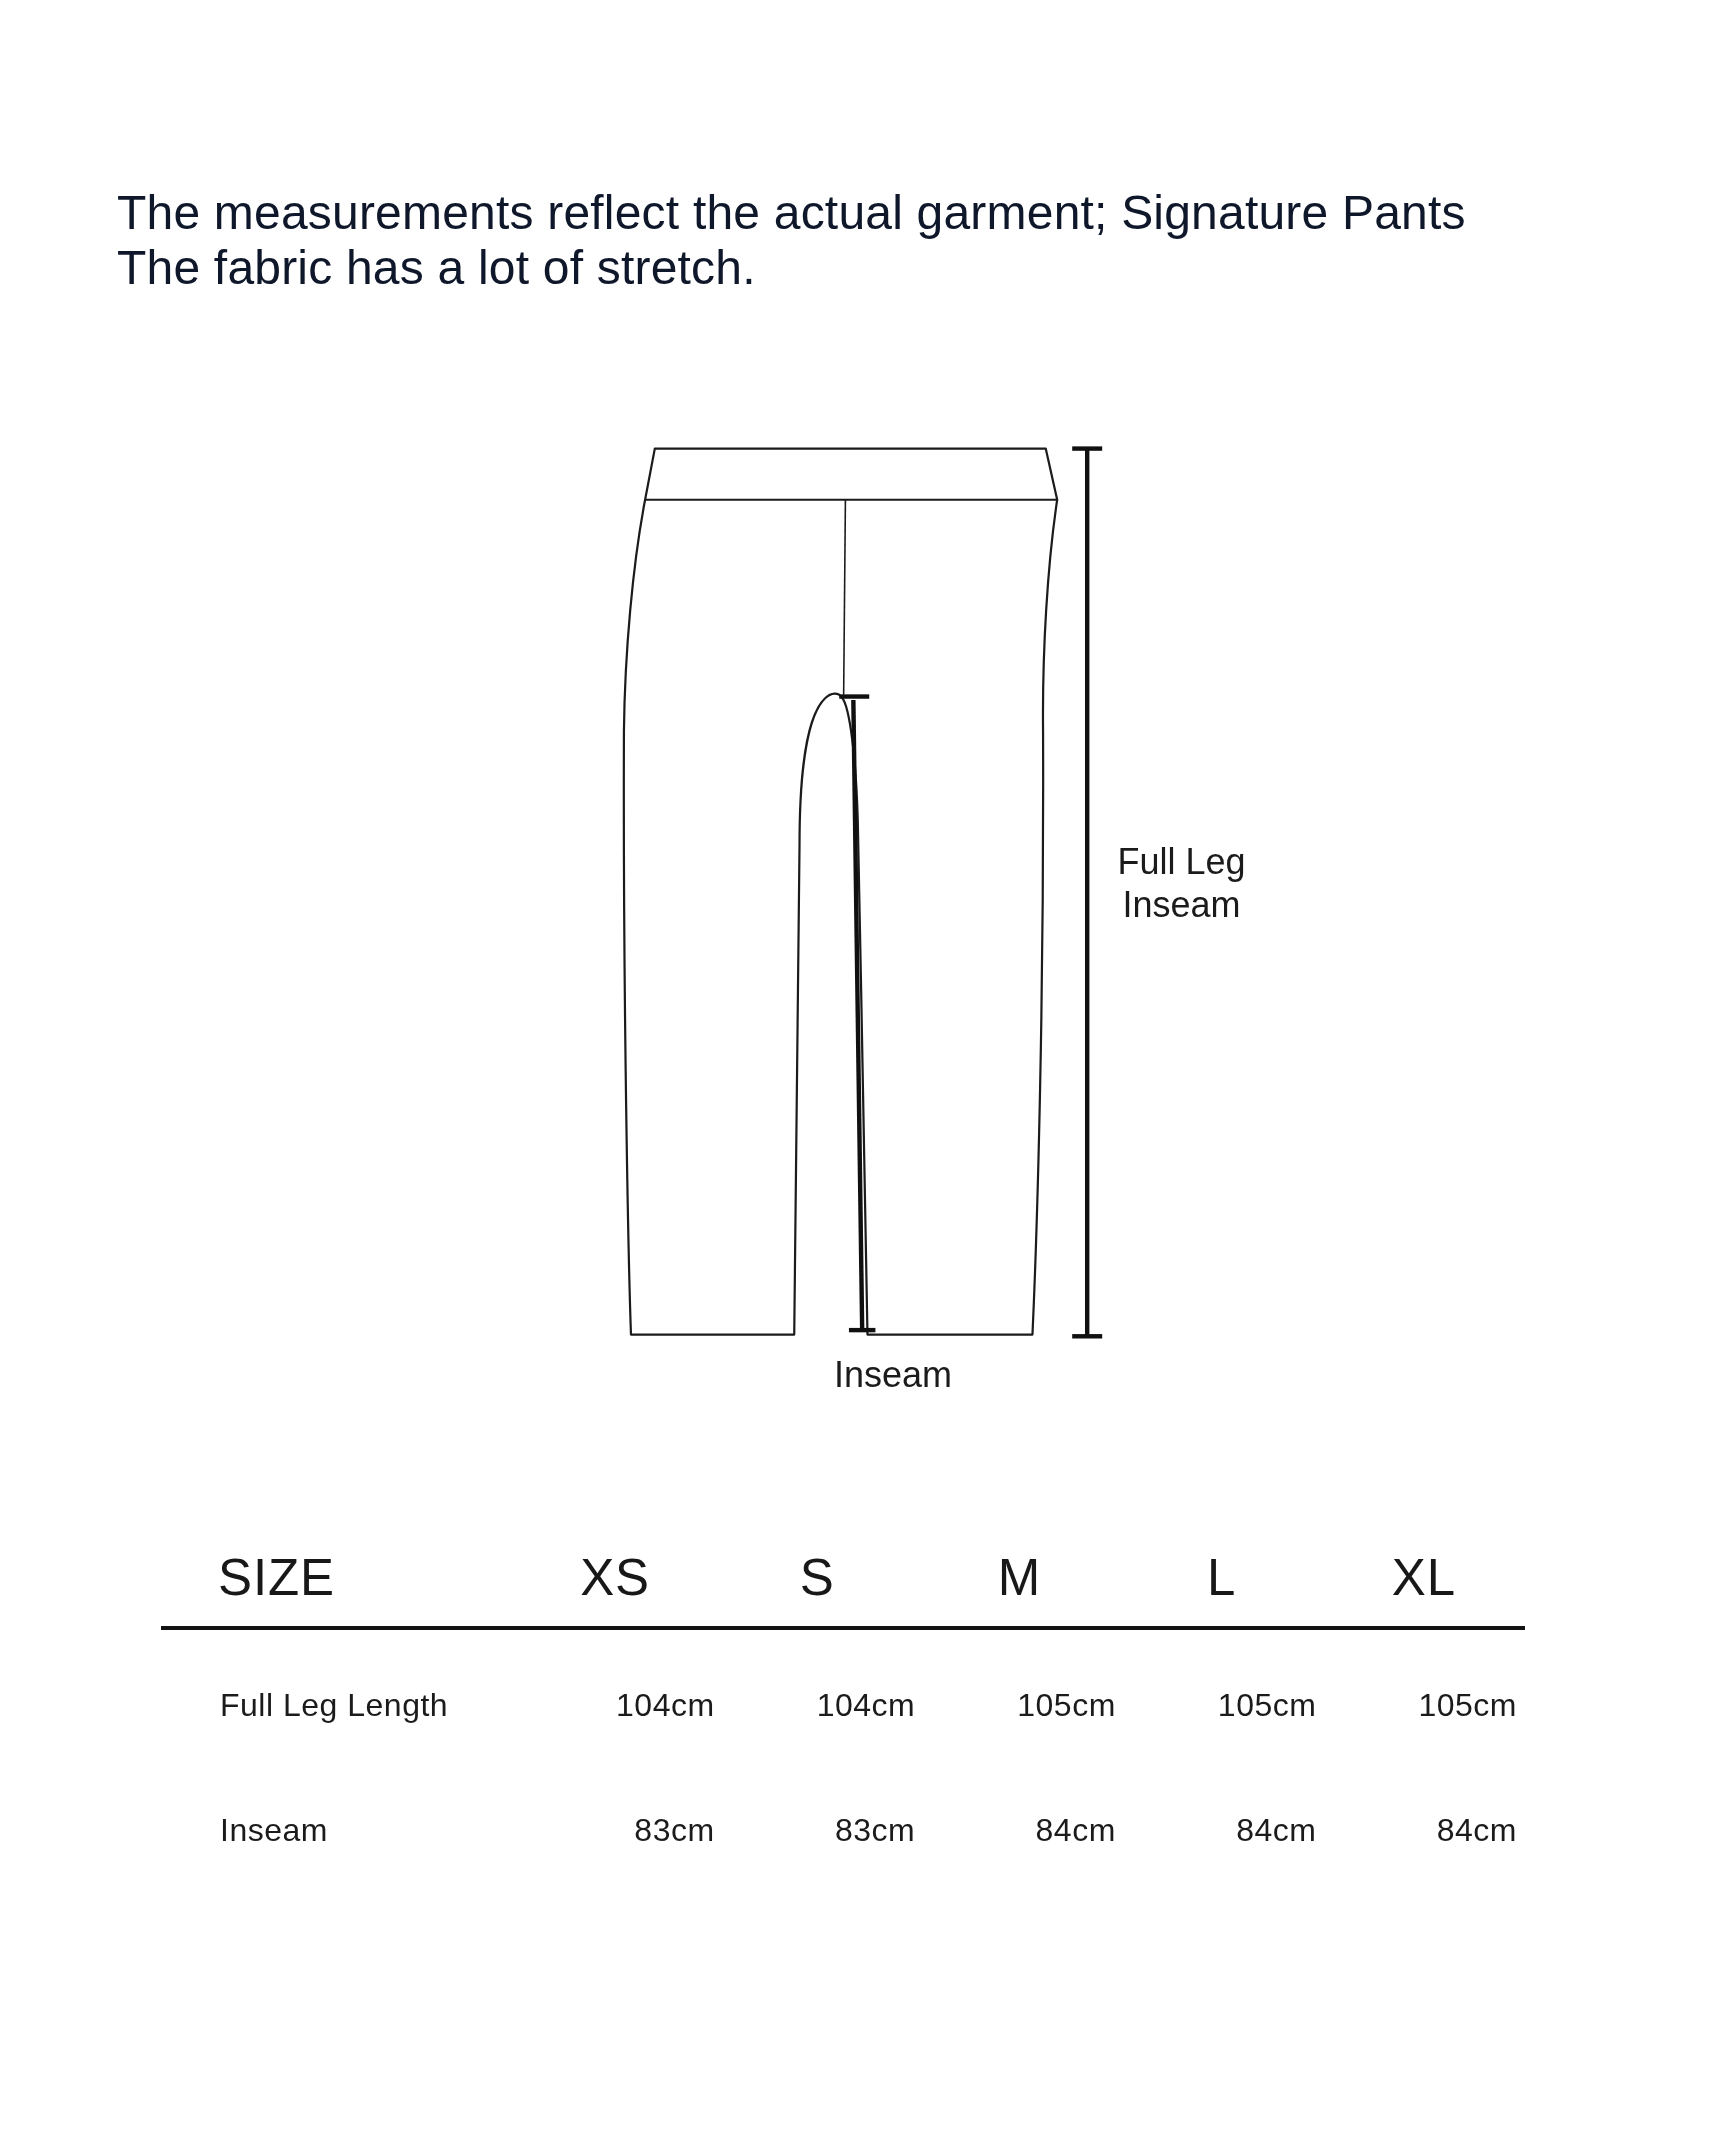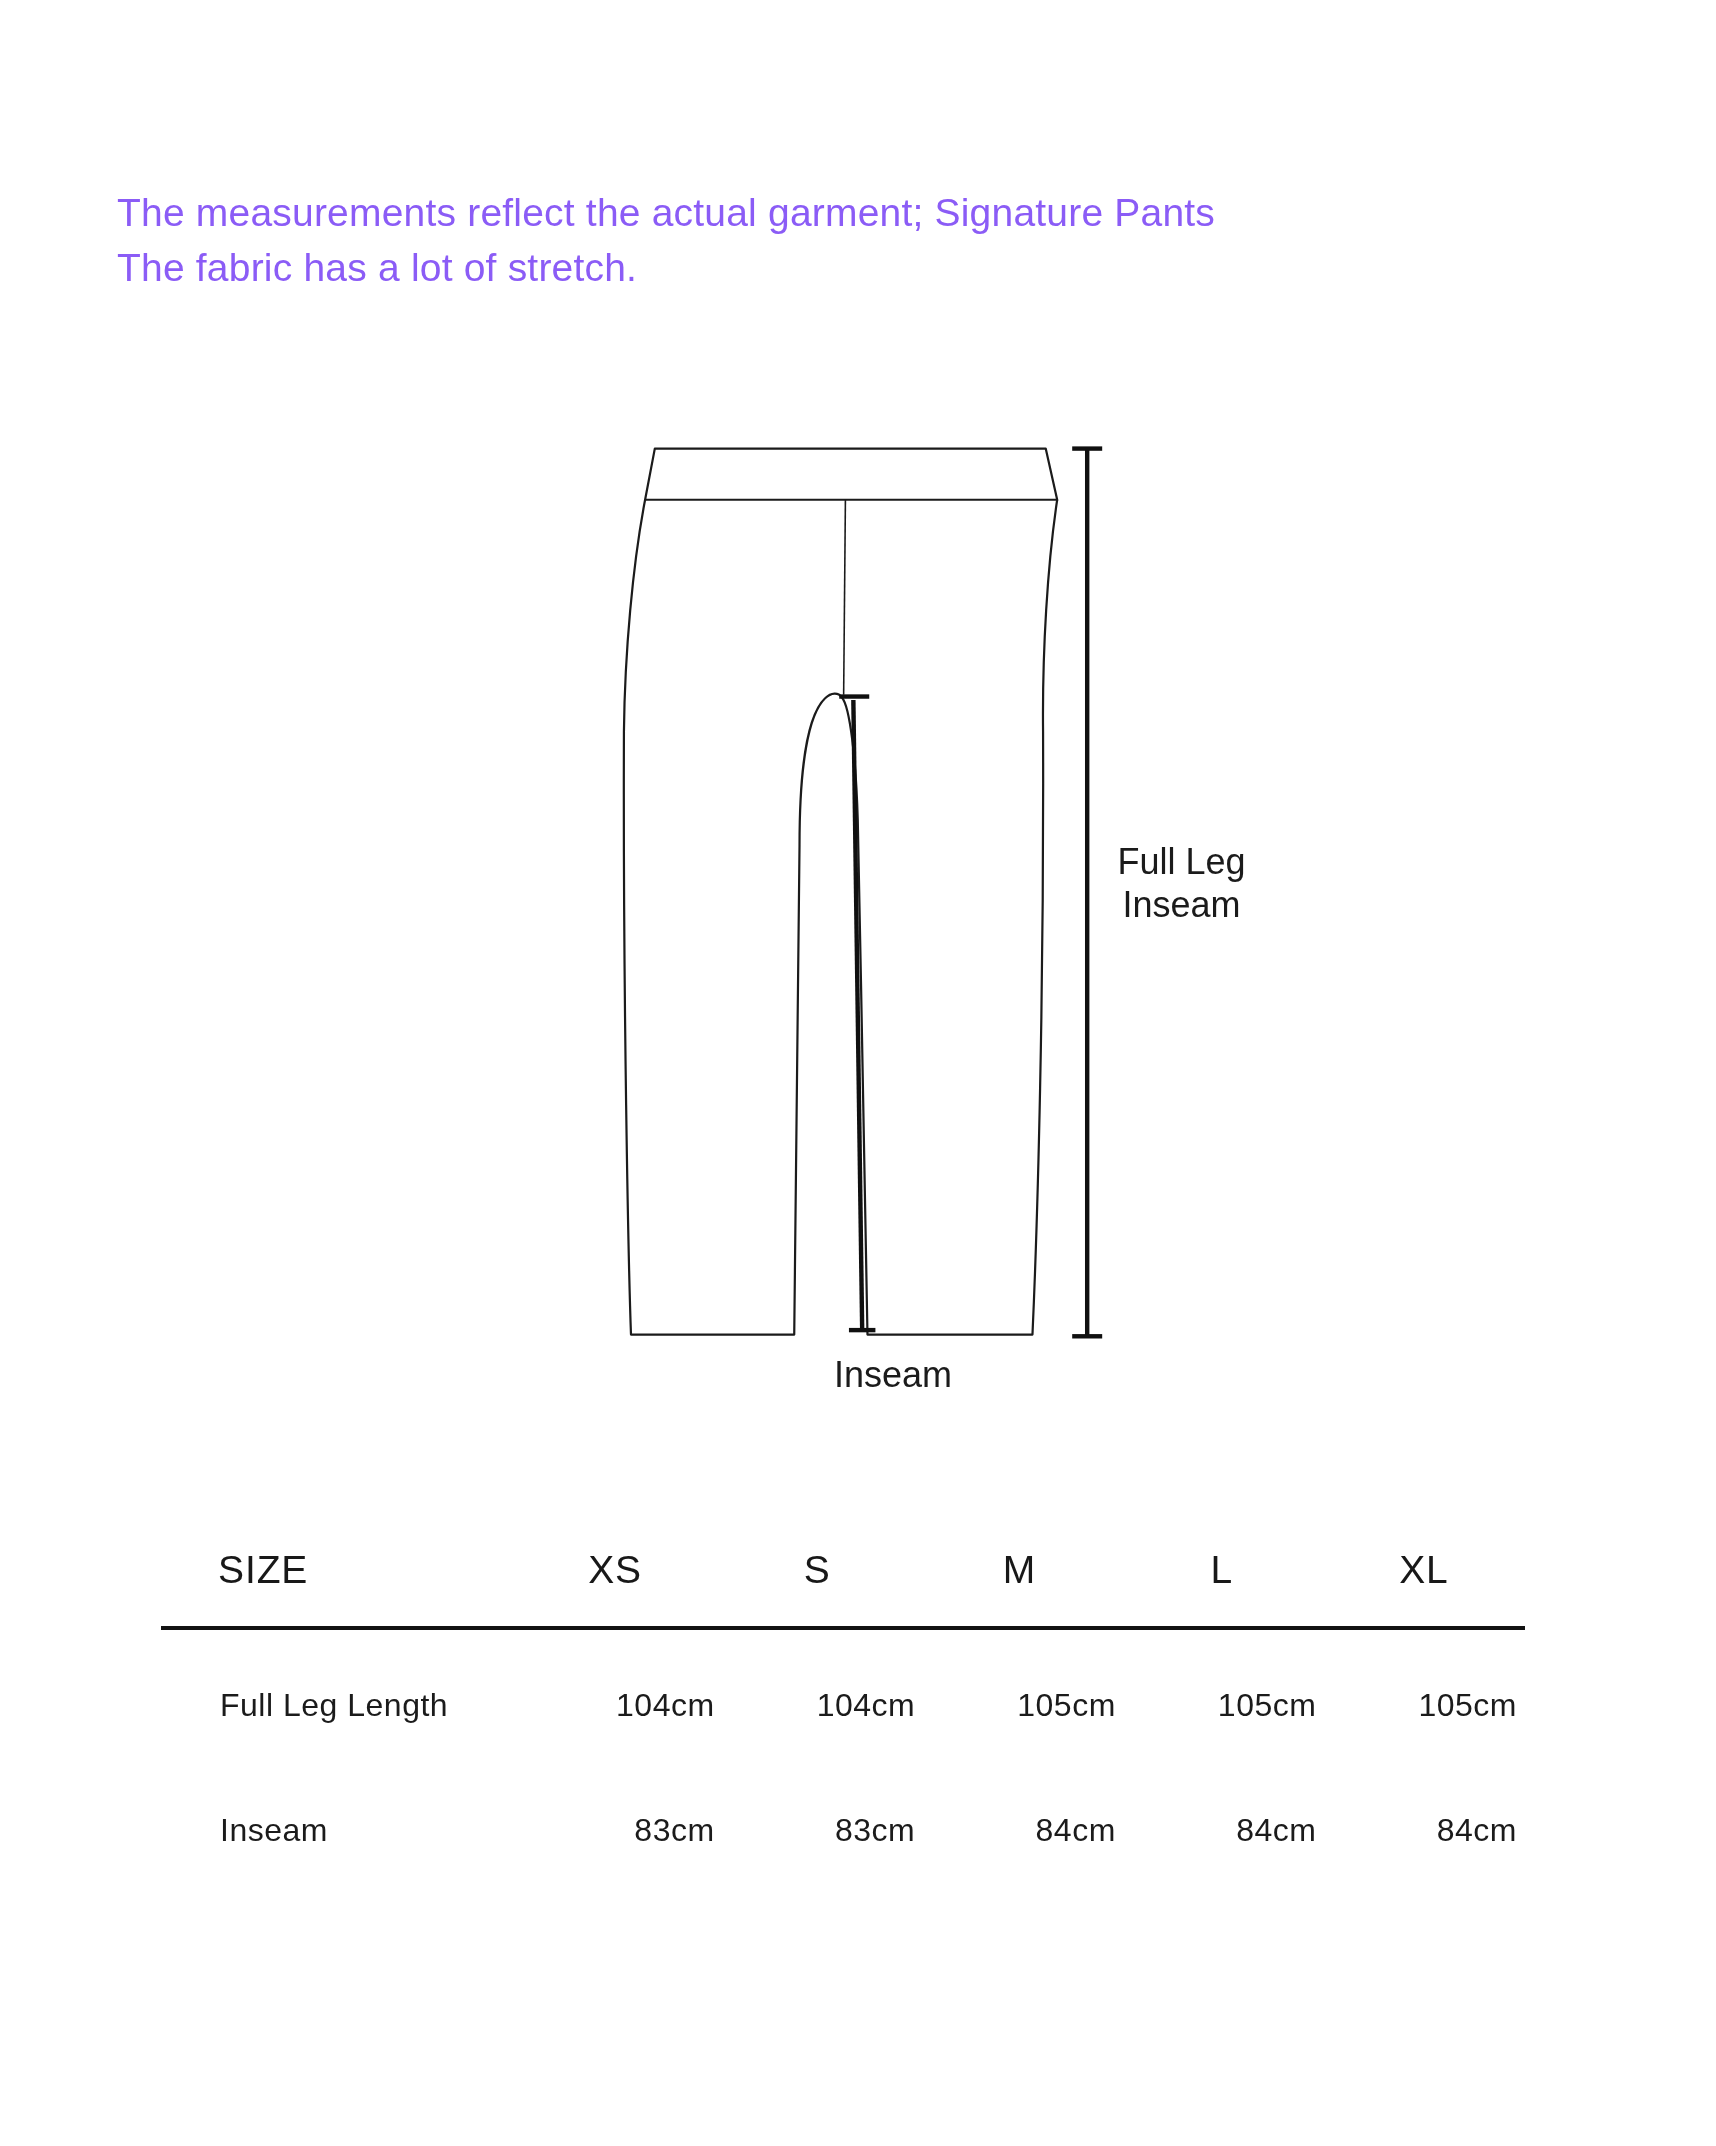--- a/index.html
+++ b/index.html
@@ -14,25 +14,25 @@
     font-family: "Liberation Sans", sans-serif;
     color: #1c1c1c;
     overflow: hidden;
   }
 
   
   .intro {
     position: absolute;
     left: 117px;
     top: 185px;
-    font-size: 39px;
+    font-size: 48px;
     line-height: 55px;
     font-weight: 400;
     letter-spacing: 0.2px;
-    color: #8b5cf6;
+    color: #0f172a;
     white-space: nowrap;
   }
 
   
   .diagram-svg {
     position: absolute;
     left: 547px;
     top: 423px;
     width: 618px;
     height: 953px;
@@ -65,21 +65,21 @@
   .tbl-grid {
     display: grid;
     grid-template-columns: 353px repeat(5, 1fr);
     align-items: center;
   }
   .tbl-header {
     position: absolute;
     top: 0;
     left: 0;
     right: 0;
-    font-size: 39px;
+    font-size: 51px;
     letter-spacing: 0.9px;
     color: #181818;
   }
   .tbl-header .label-cell { padding-left: 57px; }
   .size-cell { text-align: center; }
   .tbl-rule {
     position: absolute;
     top: 78px;
     left: 0;
     width: 1364px;

